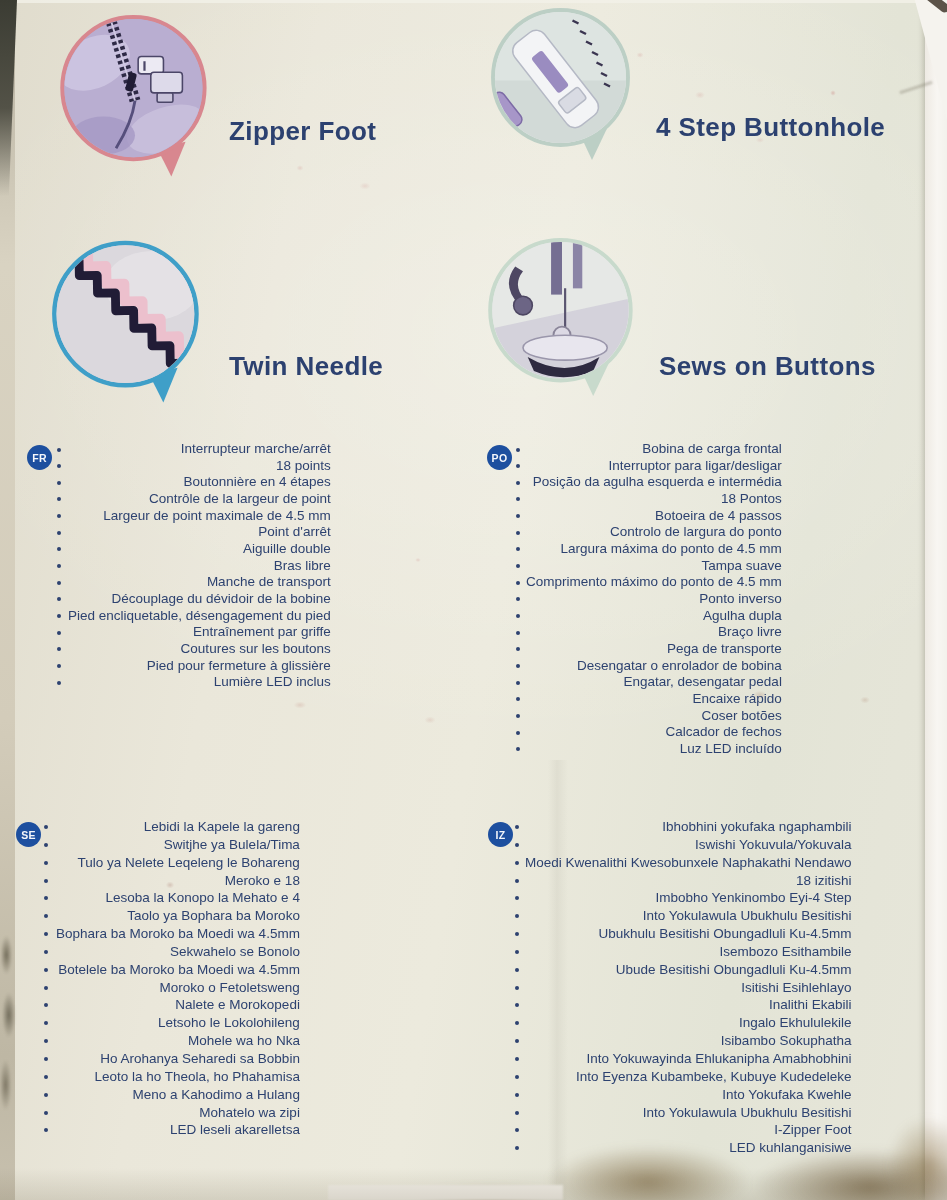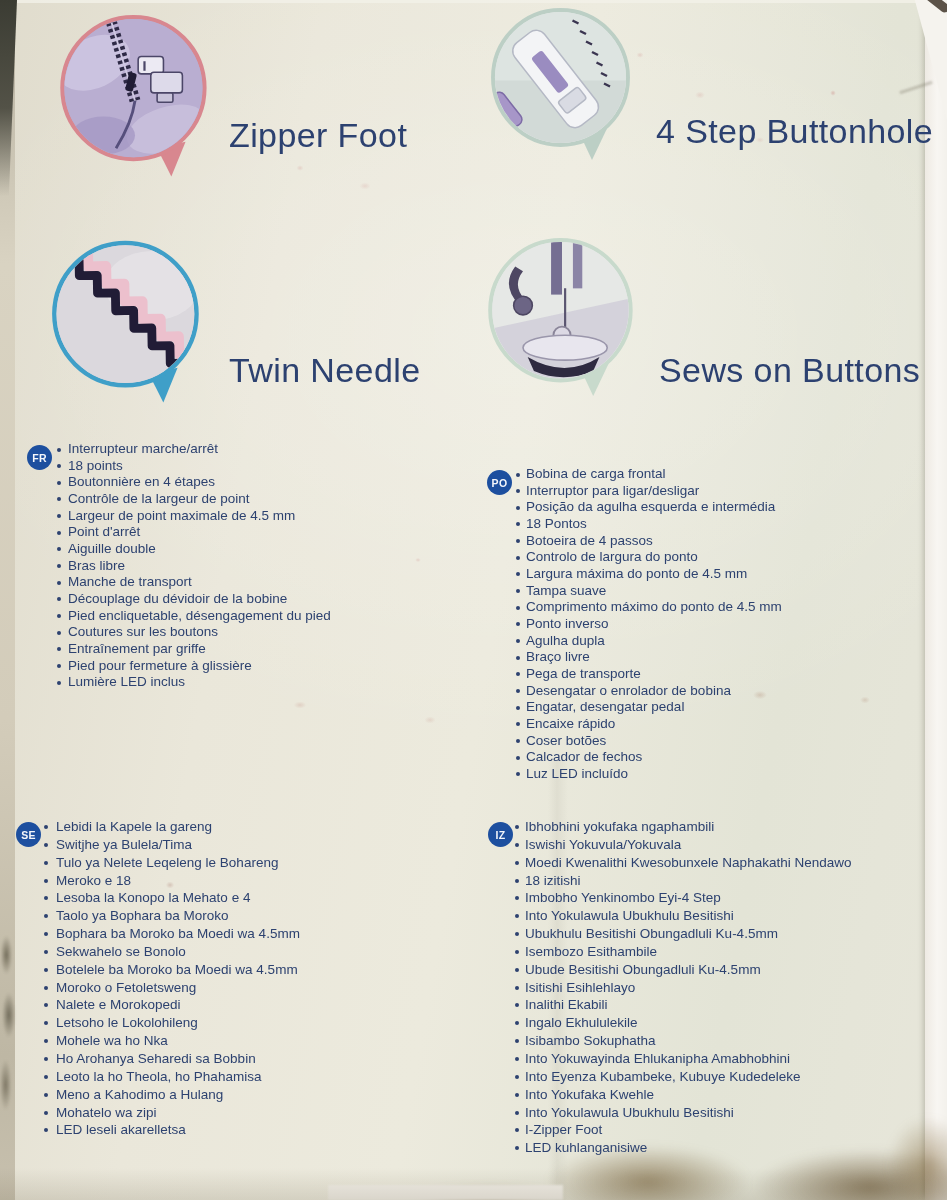--- a/index.html
+++ b/index.html
@@ -55,43 +55,43 @@
     background:radial-gradient(ellipse at 50% 60%,rgba(90,68,32,.66),rgba(90,68,32,0) 72%);}
   .stain-b3{left:888px;top:1118px;width:80px;height:95px;
     background:radial-gradient(ellipse,rgba(122,96,50,.5),rgba(122,96,50,0) 72%);}
   .stain-b4{left:420px;top:1186px;width:140px;height:26px;
     background:radial-gradient(ellipse,rgba(110,88,48,.4),rgba(110,88,48,0) 75%);}
   .bottom-white{position:absolute;left:328px;top:1185px;width:235px;height:15px;background:#f2efe8;filter:blur(1px);}
   .bottom-shade{position:absolute;left:0;top:1168px;width:947px;height:32px;
     background:linear-gradient(rgba(0,0,0,0),rgba(105,95,70,.18));}
   
   .bubble{position:absolute;}
-  .feature-label{position:absolute;font-size:34px;letter-spacing:.4px;color:#2c4170;white-space:nowrap;}
+  .feature-label{position:absolute;font-size:26px;letter-spacing:.4px;color:#2c4170;white-space:nowrap;font-weight:bold;}
   .fl-1{left:229px;top:116px;}
   .fl-2{left:656px;top:112px;}
   .fl-3{left:229px;top:351px;}
   .fl-4{left:659px;top:351px;}
   .bub-1{left:56px;top:12px;width:158px;height:168px;}
   .bub-2{left:487px;top:5px;width:150px;height:160px;}
   .bub-3{left:48px;top:238px;width:158px;height:168px;}
   .bub-4{left:484px;top:235px;width:156px;height:166px;}
   
-  .lang{position:absolute;}
+  .lang{position:absolute;text-align:right;}
   .badge{position:absolute;width:25px;height:25px;border-radius:50%;background:#1d4f9f;
     color:#f4f6fb;font-size:10.5px;font-weight:bold;letter-spacing:.3px;
     display:flex;align-items:center;justify-content:center;}
   .lang ul{margin:0;padding:0;list-style:none;}
   .lang li{position:relative;white-space:nowrap;color:#2d4270;}
   .lang li::before{content:"";position:absolute;left:0;width:4px;height:4px;border-radius:50%;background:#2d4270;}
   .lang-top li{font-size:13.5px;line-height:16.65px;}
   .lang-top li::before{top:6.5px;}
   .lang-bot li{font-size:13.5px;line-height:17.85px;}
   .lang-bot li::before{top:7px;}
   .lang-fr{left:27px;top:441px;}  .lang-fr ul{margin-left:30px;} .lang-fr li{padding-left:11px;} .lang-fr .badge{left:0;top:4px;}
-  .lang-po{left:487px;top:466px;} .lang-po ul{margin-left:29px;} .lang-po li{padding-left:10px;} .lang-po .badge{left:0;top:4px;}
+  .lang-po{left:487px;top:441px;} .lang-po ul{margin-left:29px;} .lang-po li{padding-left:10px;} .lang-po .badge{left:0;top:4px;}
   .lang-se{left:16px;top:818px;}  .lang-se ul{margin-left:28px;} .lang-se li{padding-left:12px;} .lang-se .badge{left:0;top:4px;}
   .lang-iz{left:488px;top:818px;} .lang-iz ul{margin-left:27px;} .lang-iz li{padding-left:10px;} .lang-iz .badge{left:0;top:4px;}
 </style>
 </head>
 <body>
 
 <div class="photo">
 
   <div class="top-sliver"></div>
   <div class="edge-left"></div>
@@ -208,22 +208,22 @@
         <li>18 points</li>
         <li>Boutonnière en 4 étapes</li>
         <li>Contrôle de la largeur de point</li>
         <li>Largeur de point maximale de 4.5 mm</li>
         <li>Point d'arrêt</li>
         <li>Aiguille double</li>
         <li>Bras libre</li>
         <li>Manche de transport</li>
         <li>Découplage du dévidoir de la bobine</li>
         <li>Pied encliquetable, désengagement du pied</li>
+        <li>Entraînement par griffe</li>
         <li>Coutures sur les boutons</li>
-        <li>Entraînement par griffe</li>
         <li>Pied pour fermeture à glissière</li>
         <li>Lumière LED inclus</li>
       </ul>
   </section>
 
   <section class="lang lang-top lang-po">
     <span class="badge">PO</span>
     <ul>
         <li>Bobina de carga frontal</li>
         <li>Interruptor para ligar/desligar</li>

